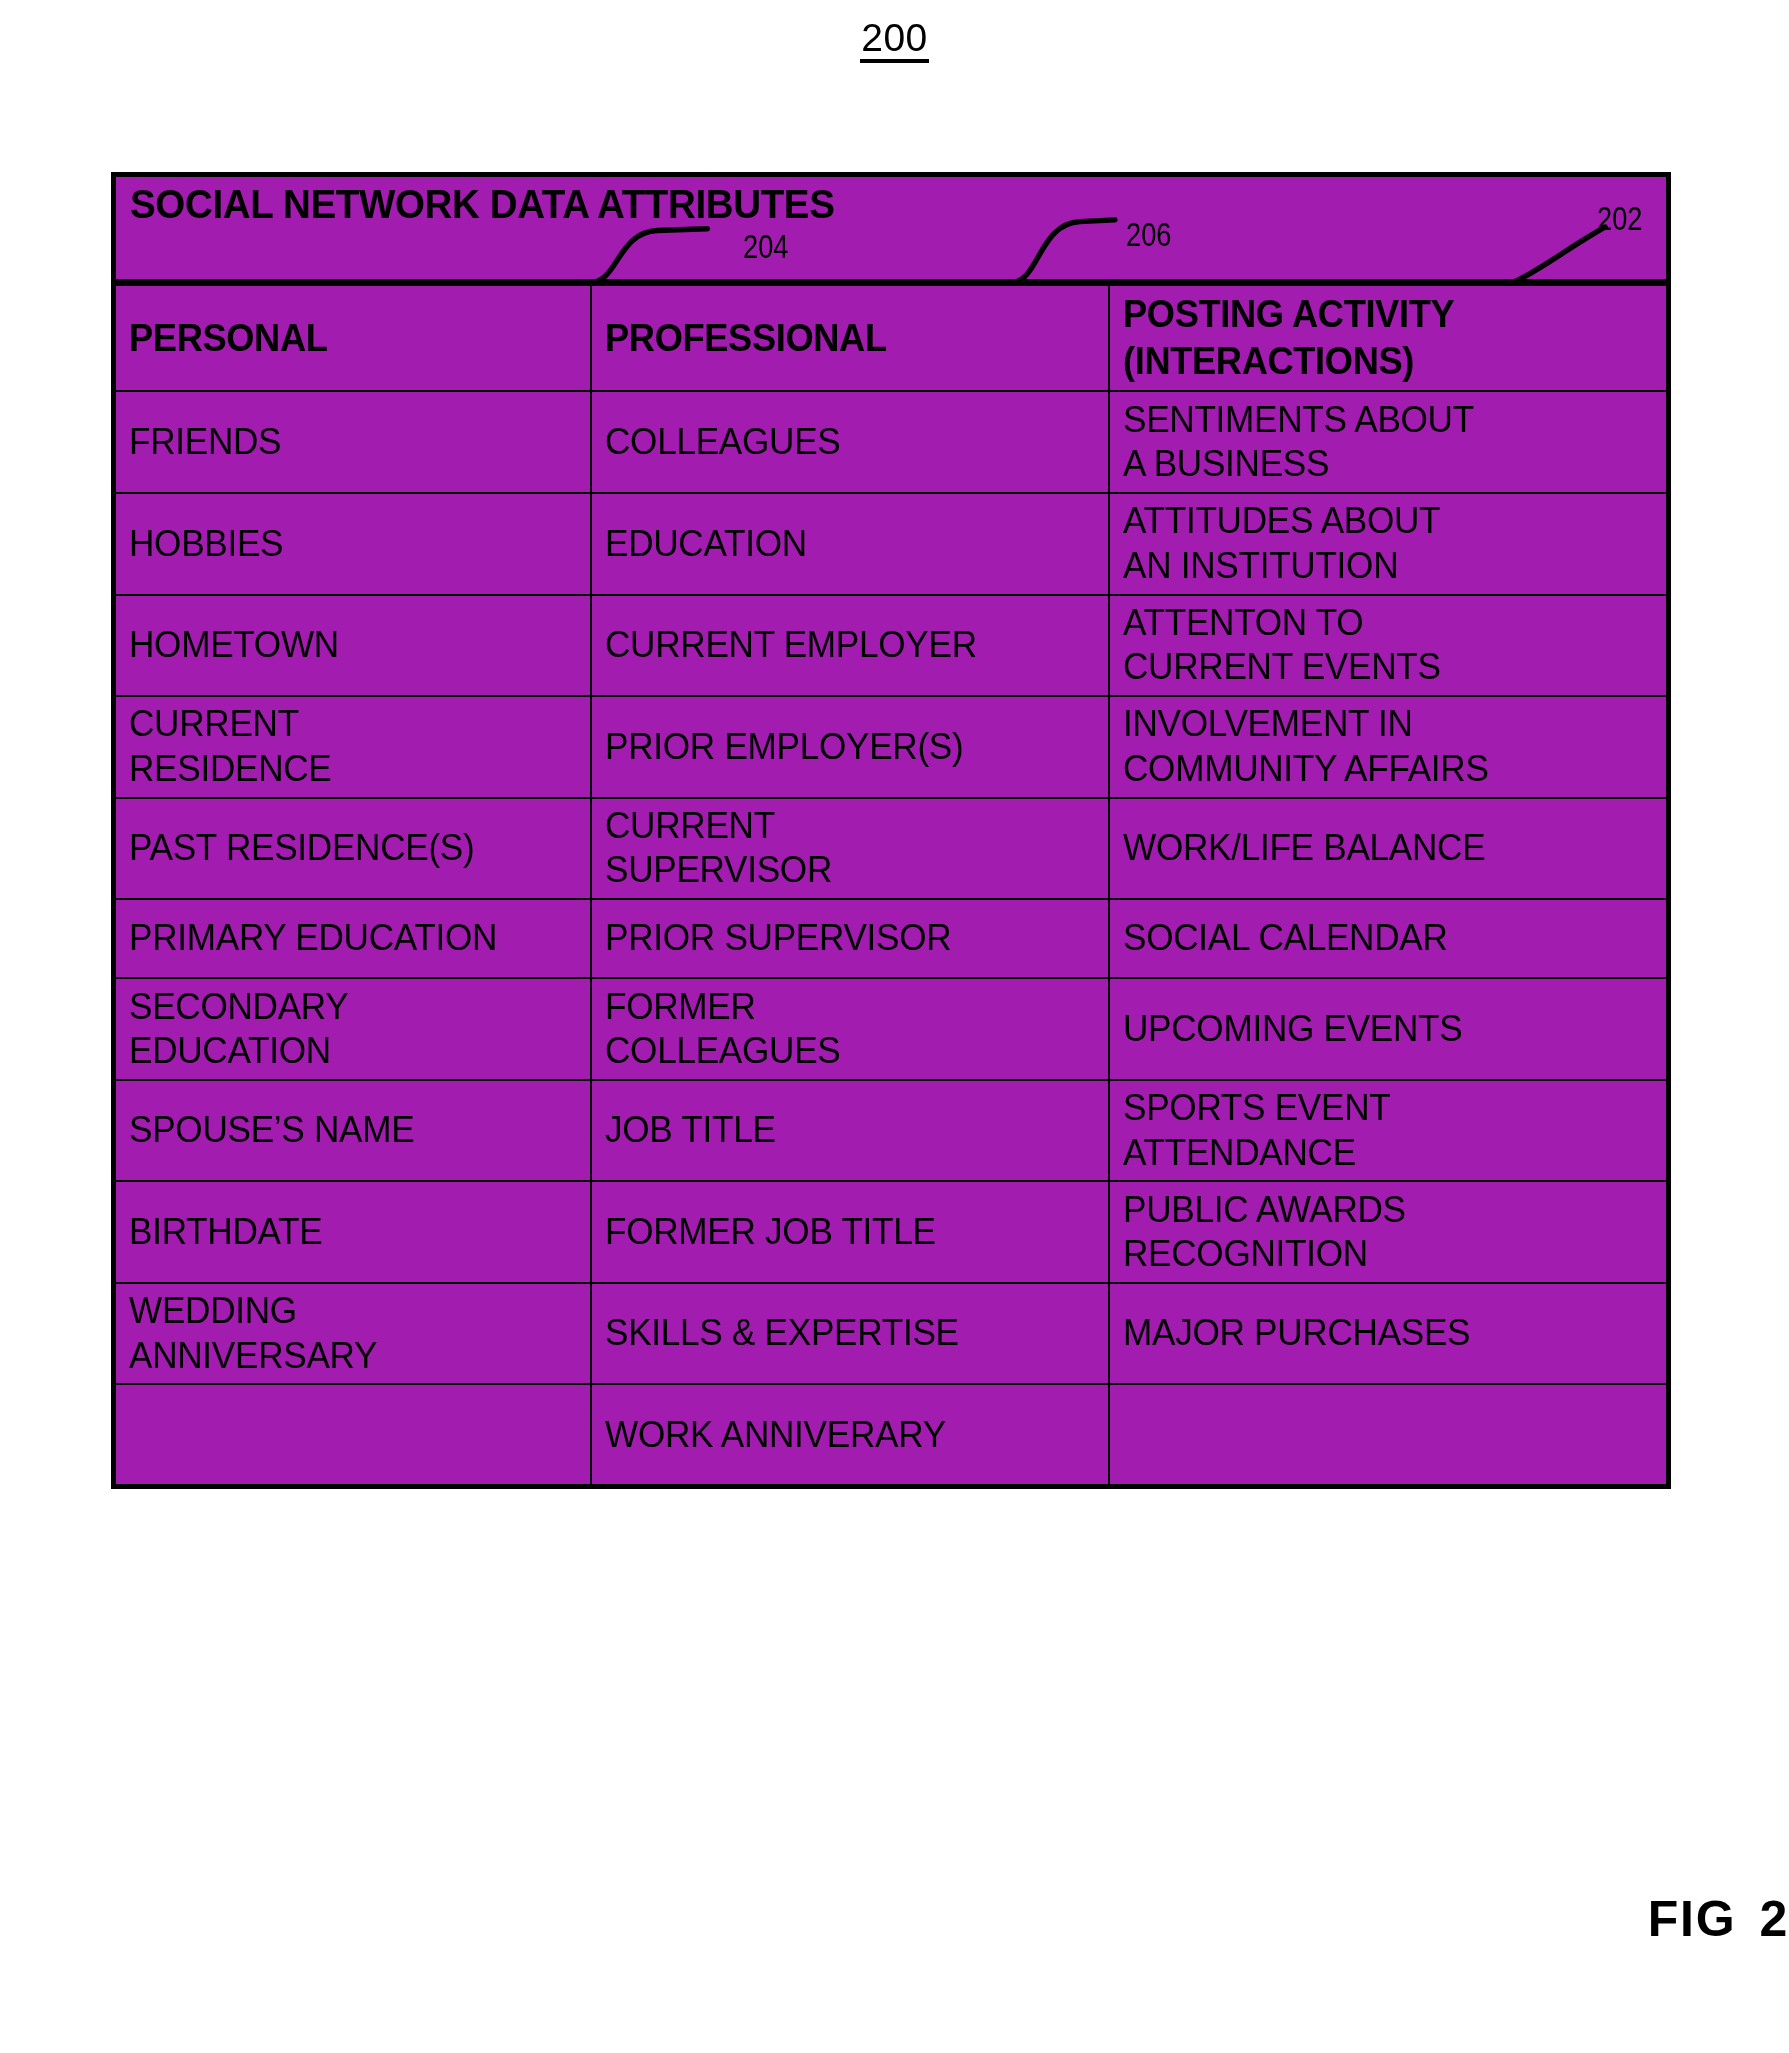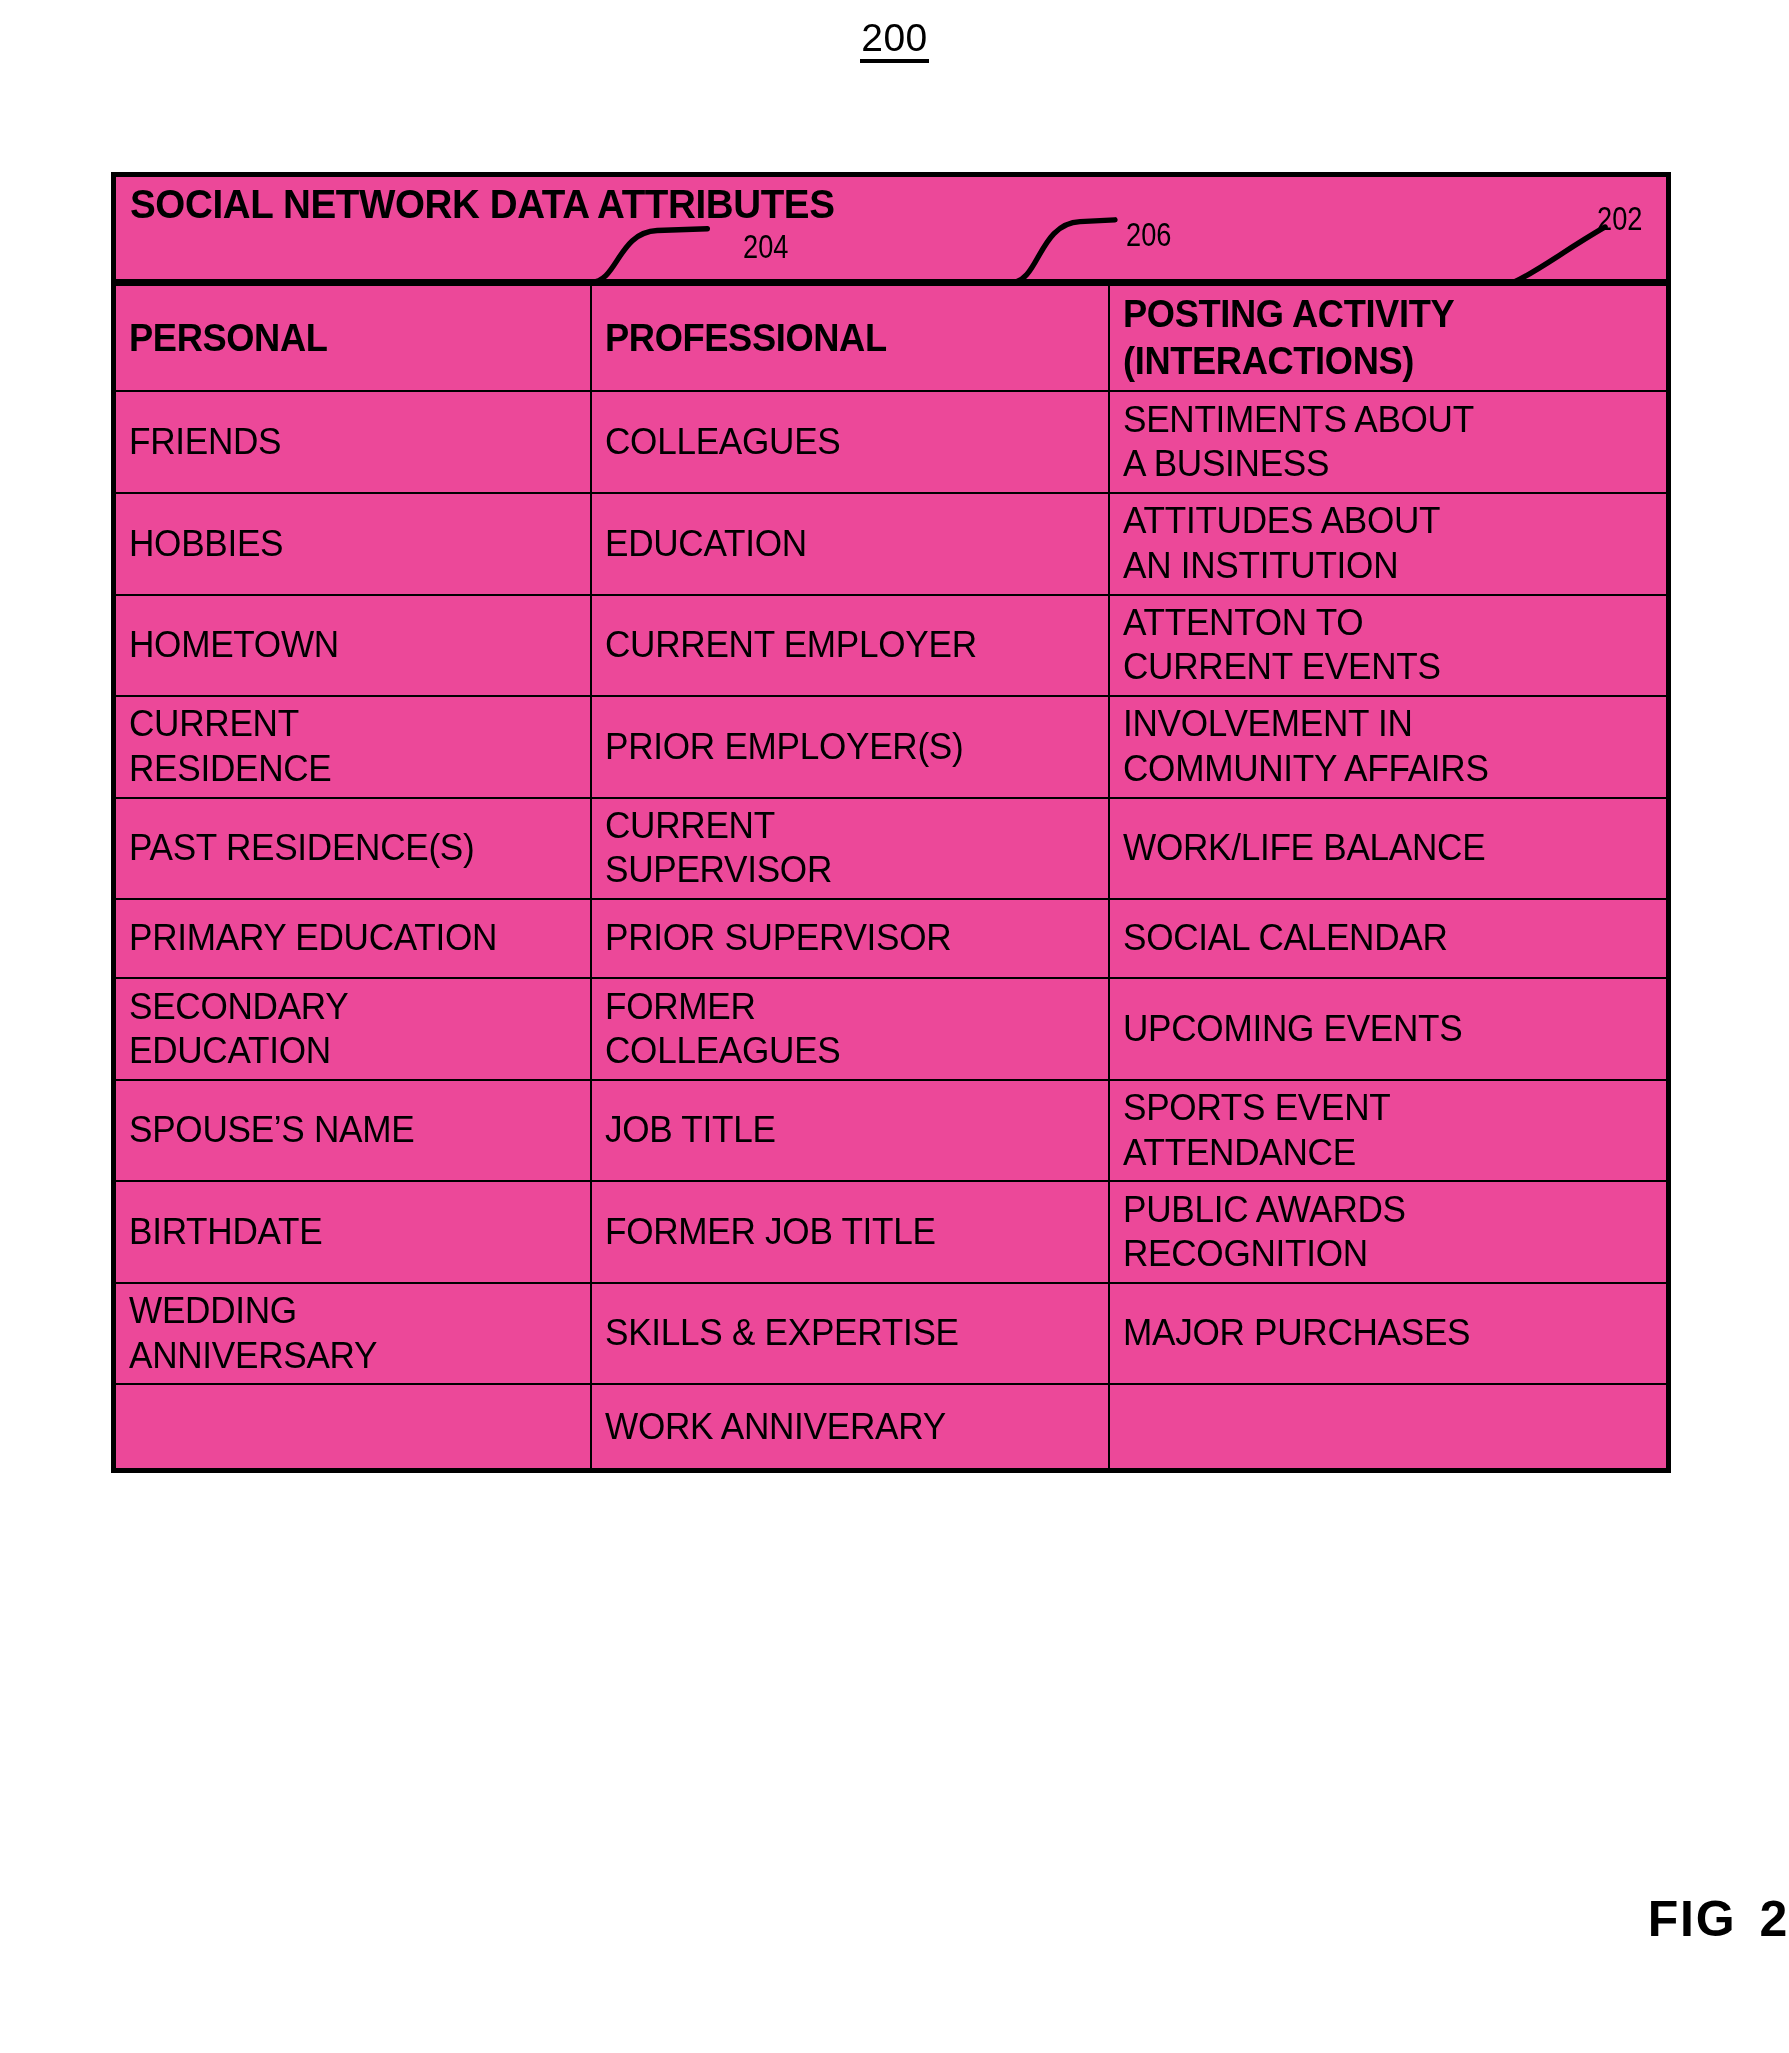--- a/index.html
+++ b/index.html
@@ -50,21 +50,21 @@
   .fig-label-bottom .gap { display: inline-block; width: 23px; }
 
   
   .table-wrap {
     position: absolute;
     left: 111px;
     top: 172px;
     width: 1560px;
     border: 5.4px solid #000;
     box-sizing: border-box;
-    background: #ec4899;
+    background: #a21caf;
   }
 
   
   .banner-row {
     position: relative;
     height: 107px;
     border-bottom: 5.4px solid #000;
     box-sizing: border-box;
   }
   .banner-title {
@@ -129,21 +129,21 @@
     white-space: pre-line;
   }
   table.attr-grid tr.head-row td {
     font-weight: bold;
     font-size: 39px;
     letter-spacing: -0.4px;
     height: 106px;
   }
   table.attr-grid tr.head-row td .txt { transform: scaleX(0.93); }
   table.attr-grid tr { height: 79px; }
-  table.attr-grid tr.tall { height: 84px; }
+  table.attr-grid tr.tall { height: 100px; }
 
   
   table.attr-grid td:first-child { border-left: none; margin-left: 36px; }
   table.attr-grid td:last-child  { border-right: none; }
   table.attr-grid tr:last-child td { border-bottom: none; }
 </style>
 </head>
 <body>
 
 <div class="fig-number-top">

